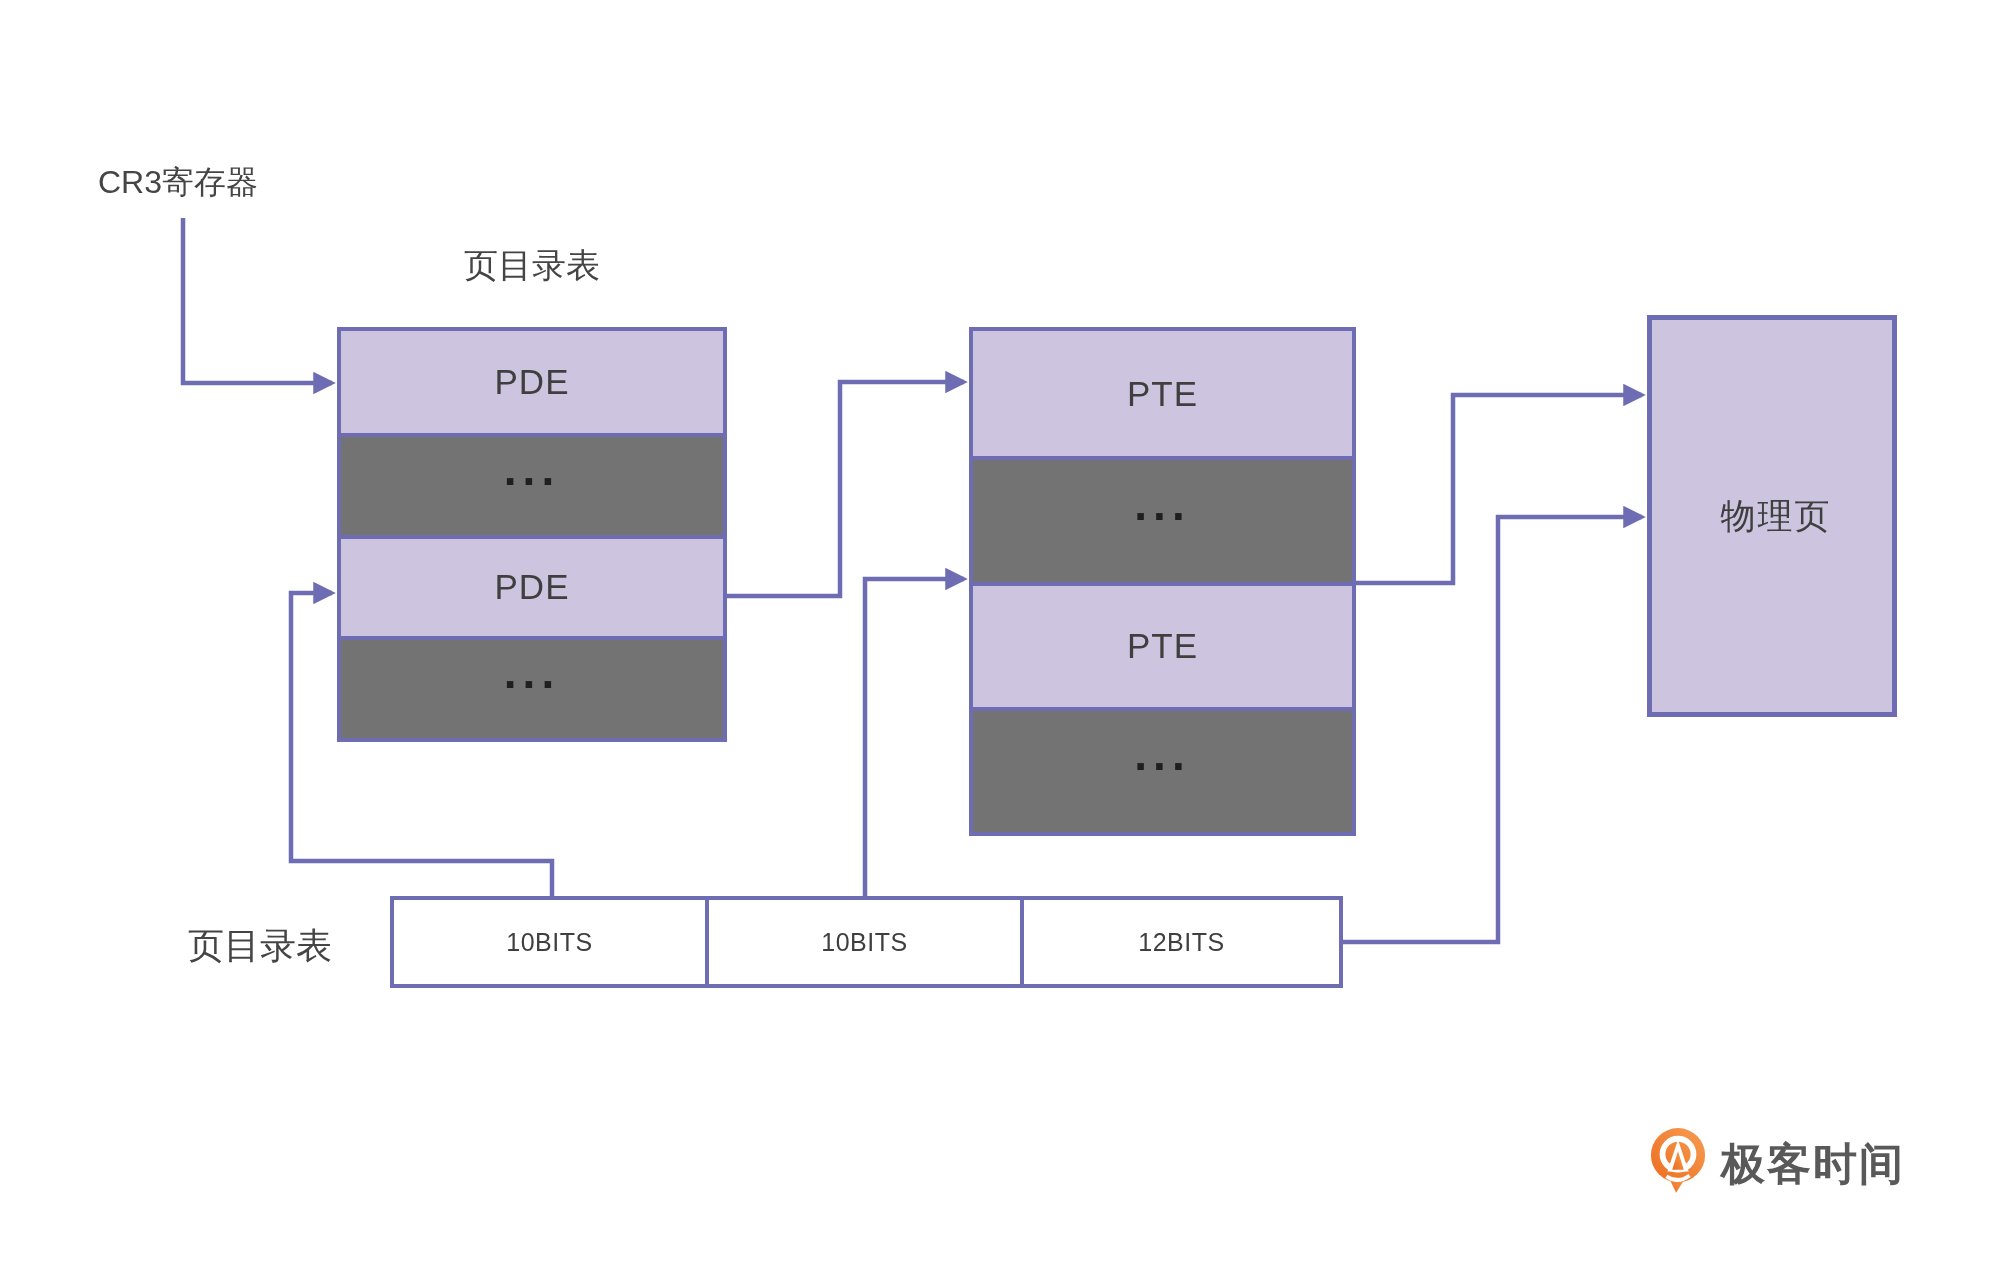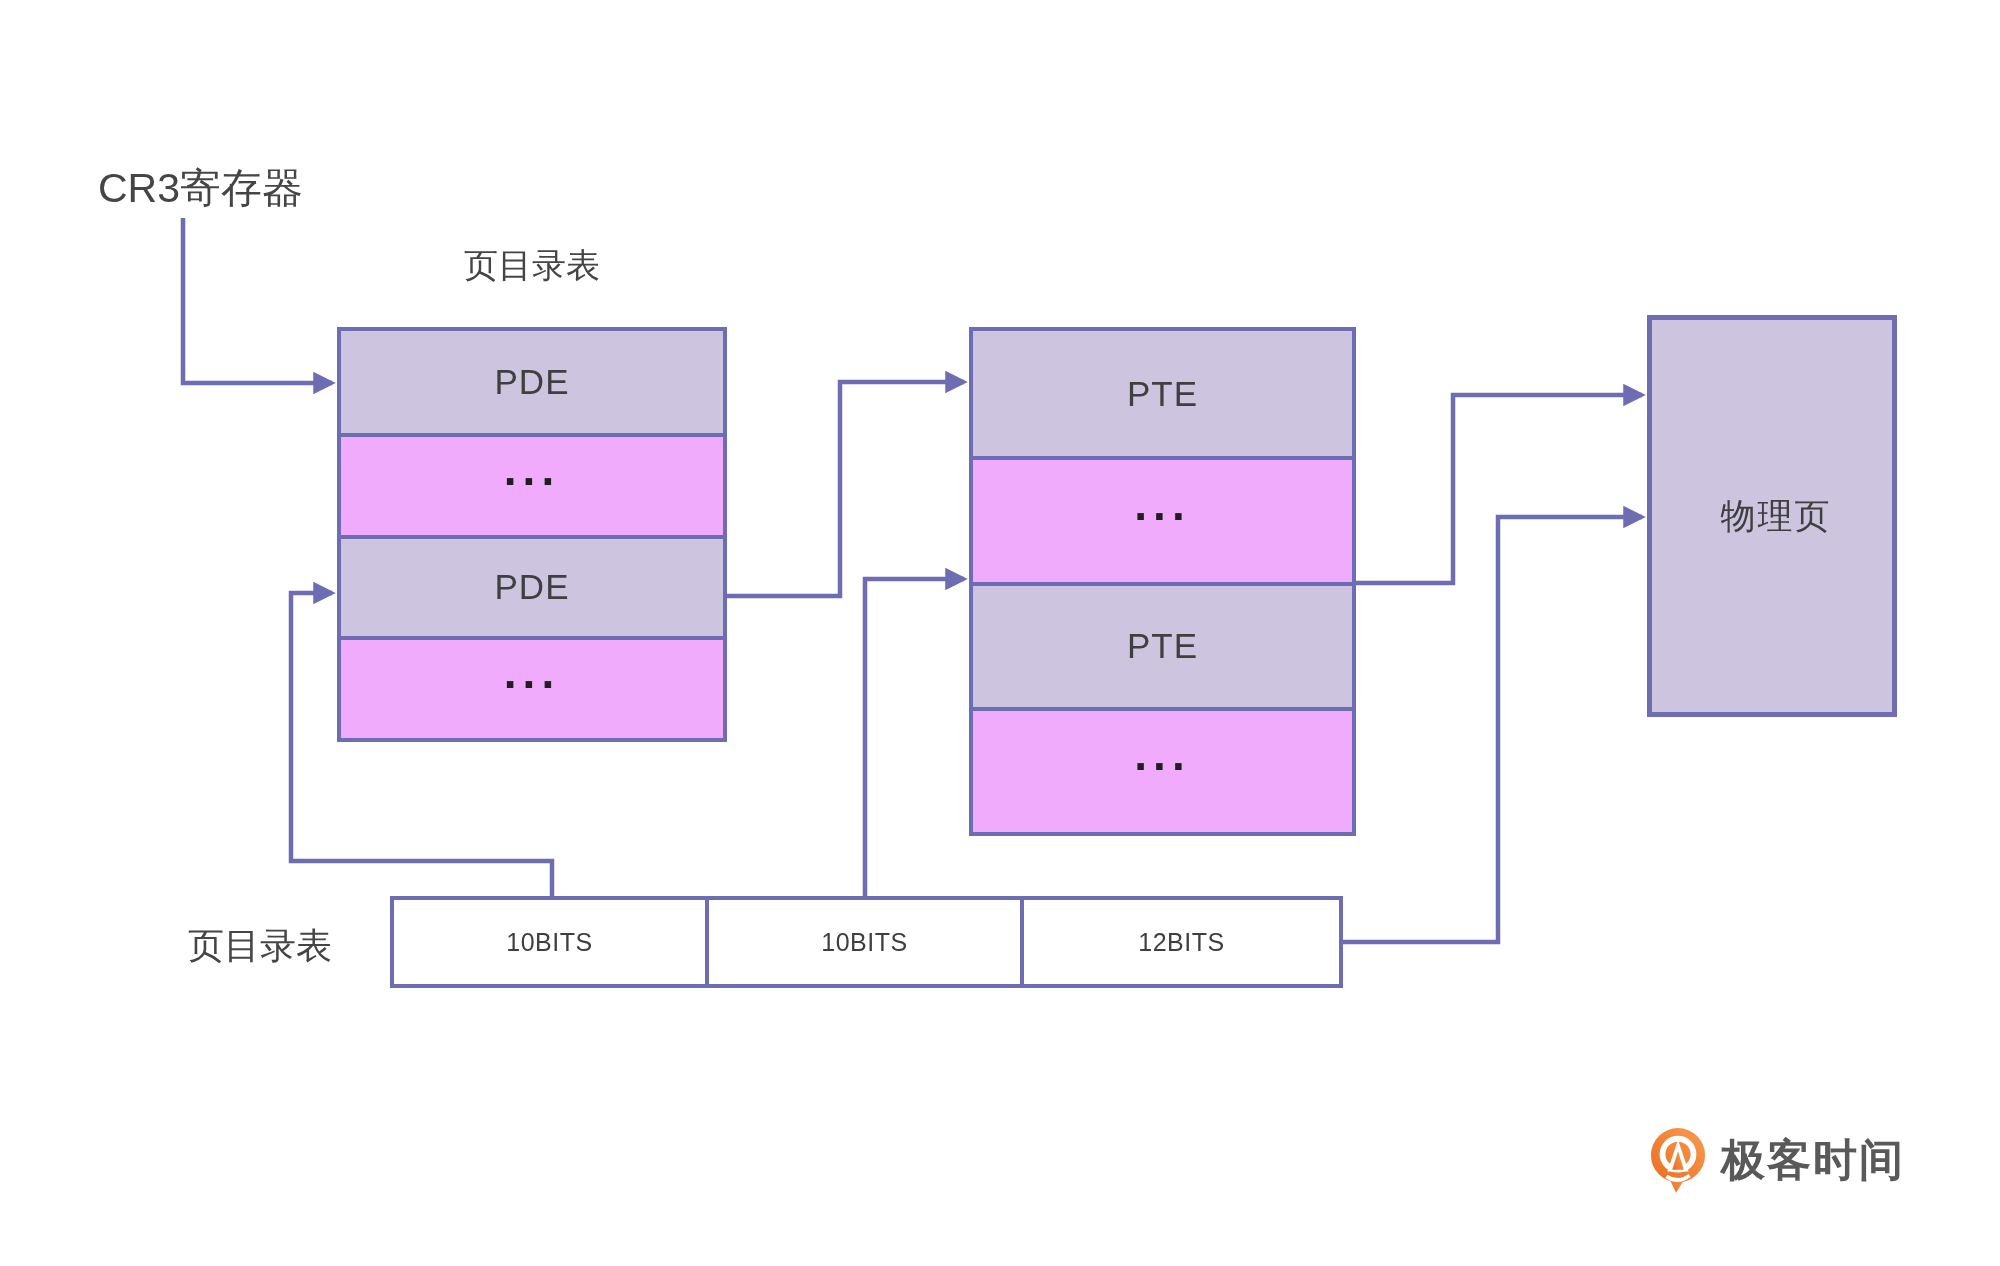--- a/index.html
+++ b/index.html
@@ -3,28 +3,28 @@
 <meta charset="utf-8">
 <style>
   html,body{margin:0;padding:0;background:#ffffff;}
   .canvas{
     position:relative;width:2000px;height:1266px;background:#ffffff;
     font-family:"Liberation Sans",sans-serif;overflow:hidden;
   }
   .connectors{position:absolute;left:0;top:0;pointer-events:none;}
 
   .lbl{position:absolute;color:#454545;white-space:nowrap;}
-  .cr3-lbl{left:98px;top:161px;font-size:41px;}
+  .cr3-lbl{left:98px;top:161px;font-size:32px;}
   .table-title{font-size:34px;text-align:center;}
   .pd-title{left:337px;top:243px;width:390px;}
   .pt-title{left:969px;top:243px;width:387px;}
   .va-lbl{left:188px;top:922px;font-size:36px;}
 
   .etable{
-    position:absolute;box-sizing:border-box;background:#f0abfc;
+    position:absolute;box-sizing:border-box;background:#737373;
     border:4px solid #6e6db3;display:grid;grid-template-rows:repeat(4,1fr);
   }
   .pd-table{left:337px;top:327px;width:390px;height:415px;}
   .pt-table{left:969px;top:327px;width:387px;height:509px;}
   .erow{
     box-sizing:border-box;display:flex;align-items:center;justify-content:center;
     border-top:4px solid #6e6db3;
   }
   .erow:first-child{border-top:none;}
   .erow.filled{background:#cdc5df;}
@@ -49,21 +49,21 @@
   .va-cell{
     box-sizing:border-box;display:flex;align-items:center;justify-content:center;
   }
   .va-cell + .va-cell{border-left:4px solid #6e6db3;}
   .va-cell:nth-child(1){flex:0 0 311px;}
   .va-cell:nth-child(2){flex:0 0 315px;}
   .va-cell:nth-child(3){flex:1 1 auto;}
   .va-cell .entry-text{font-size:25px;letter-spacing:0.5px;}
 
   .logo{
-    position:absolute;left:1649px;top:1126px;display:flex;align-items:center;
+    position:absolute;left:1649px;top:1126px;display:flex;align-items:flex-end;
   }
   .logo-text{
     margin-left:14px;font-size:44px;font-weight:600;color:#595959;
     letter-spacing:2px;white-space:nowrap;
   }
 </style>
 </head>
 <body>
 
 <div class="canvas">

